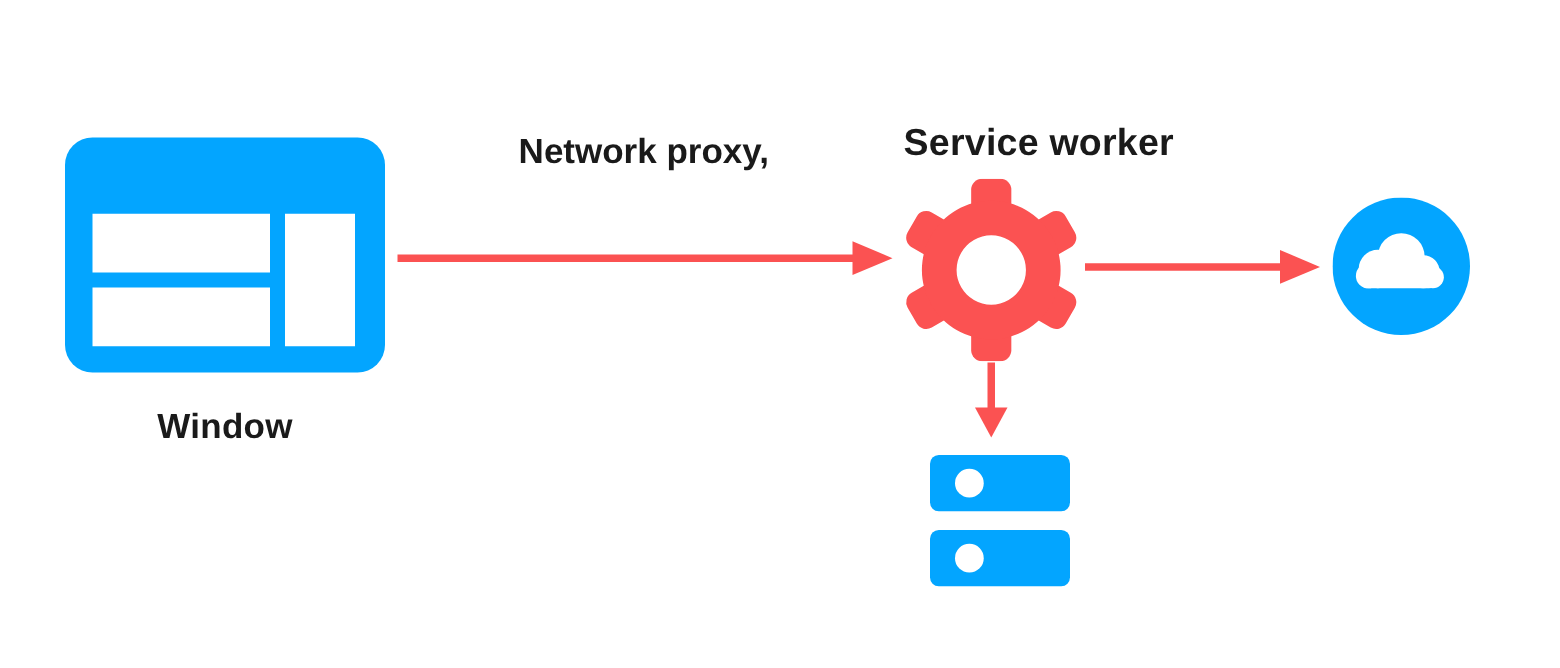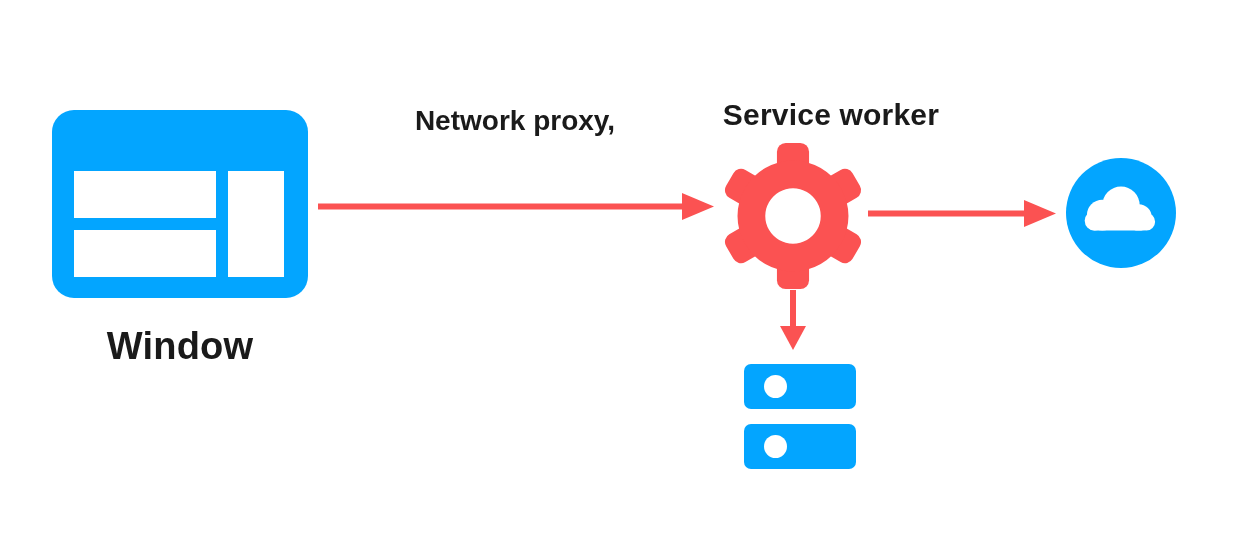--- a/index.html
+++ b/index.html
@@ -45,21 +45,21 @@
     font-weight: bold;
     color: #1a1a1a;
     white-space: nowrap;
     letter-spacing: 0.2px;
   }
   .label-window {
     left: 52px;
     top: 325px;
     width: 256px;
     text-align: center;
-    font-size: 38px;
+    font-size: 28px;
   }
   .label-service-worker {
     left: 676px;
     top: 85px;
     width: 310px;
     text-align: center;
     font-size: 30px;
     margin-top: 13px;
   }
 

